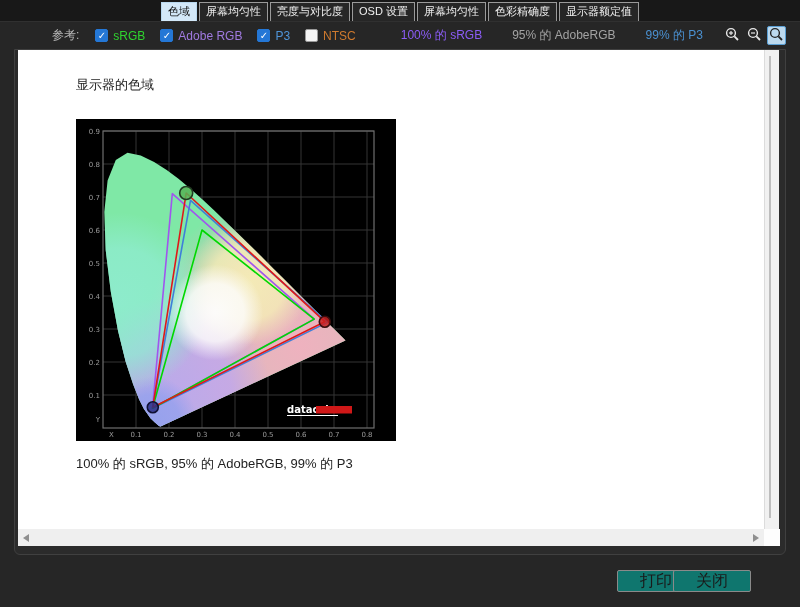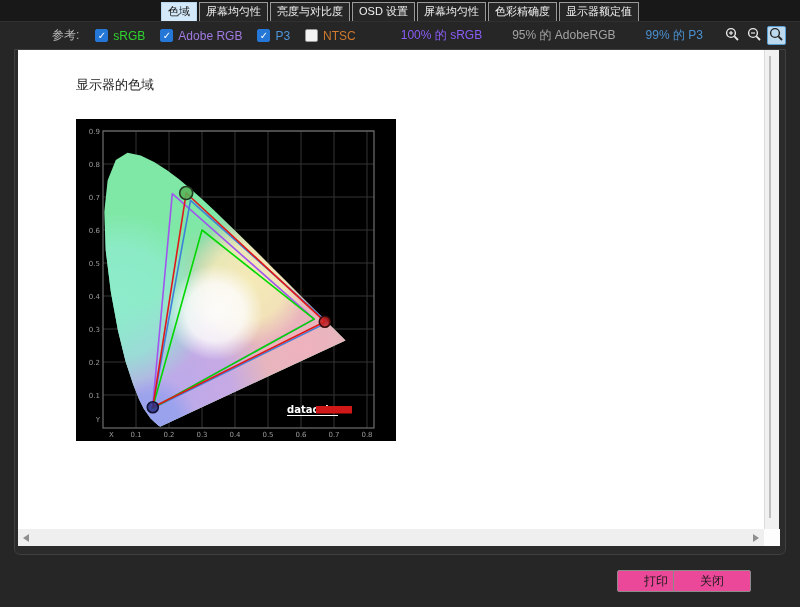--- a/index.html
+++ b/index.html
@@ -69,22 +69,22 @@
     background:#efefef; display:flex; align-items:center; justify-content:space-between;
     padding:0 5px;
   }
   .arr { width:0; height:0; border-style:solid; }
   .arr-left  { border-width:4px 6px 4px 0; border-color:transparent #8f8f8f transparent transparent; }
   .arr-right { border-width:4px 0 4px 6px; border-color:transparent transparent transparent #8f8f8f; }
   .scroll-corner { position:absolute; left:749px; top:479px; width:16px; height:17px; background:#fdfdfd; }
   
   .btn {
     position:absolute; top:570px; width:78px; height:22px;
-    background:#ec4899; border:1px solid #8a8a8a; border-radius:2px;
-    font-size:12px; color:#1a1a1a; display:flex; align-items:center; justify-content:center;
+    background:#0f766e; border:1px solid #8a8a8a; border-radius:2px;
+    font-size:16px; color:#1a1a1a; display:flex; align-items:center; justify-content:center;
     font-family:"Liberation Sans","DejaVu Sans",sans-serif;
   }
   .btn-print { left:617px; }
   .btn-close { left:673px; }
   svg text { font-family:"DejaVu Sans",sans-serif; }
 </style>
 </head>
 <body>
 
 <div class="tabbar">
@@ -240,20 +240,21 @@
           <polygon points="251.4,203.4 114.5,81.3 76.5,289.2" fill="none" stroke="#3f7fd9" stroke-width="1.6" stroke-linejoin="round"></polygon>
           <polygon points="238.2,200.1 126.0,111.0 76.5,289.2" fill="none" stroke="#00d800" stroke-width="1.6" stroke-linejoin="round"></polygon>
           <polygon points="248.8,202.7 110.2,74.0 76.8,288.2" fill="none" stroke="#e01818" stroke-width="1.6" stroke-linejoin="round"></polygon>
           <circle cx="110.2" cy="74.0" r="6.5" fill="#56b356" fill-opacity="0.85" stroke="#223a22" stroke-width="1.6"></circle>
           <circle cx="248.8" cy="202.7" r="5.5" fill="#c92020" fill-opacity="0.85" stroke="#3a0d0d" stroke-width="1.6"></circle>
           <circle cx="76.8" cy="288.2" r="5.5" fill="#2b2f86" fill-opacity="0.85" stroke="#101033" stroke-width="1.6"></circle>
           <text x="211" y="294" font-size="10" font-weight="bold" fill="#ffffff" letter-spacing="0">datacolor</text>
           <line x1="211" y1="296.5" x2="262" y2="296.5" stroke="#ffffff" stroke-width="1"></line>
           <rect x="240" y="287" width="36" height="7.5" fill="#d01818"></rect>
         </svg></div>
+    <div class="page-caption">100% 的 sRGB, 95% 的 AdobeRGB, 99% 的 P3</div>
   </div>
   <div class="vscroll">
     <div class="vthumb"></div>
   </div>
   <div class="hscroll">
     <span class="arr arr-left"></span>
     <span class="arr arr-right"></span>
   </div>
   <div class="scroll-corner"></div>
 </div>

